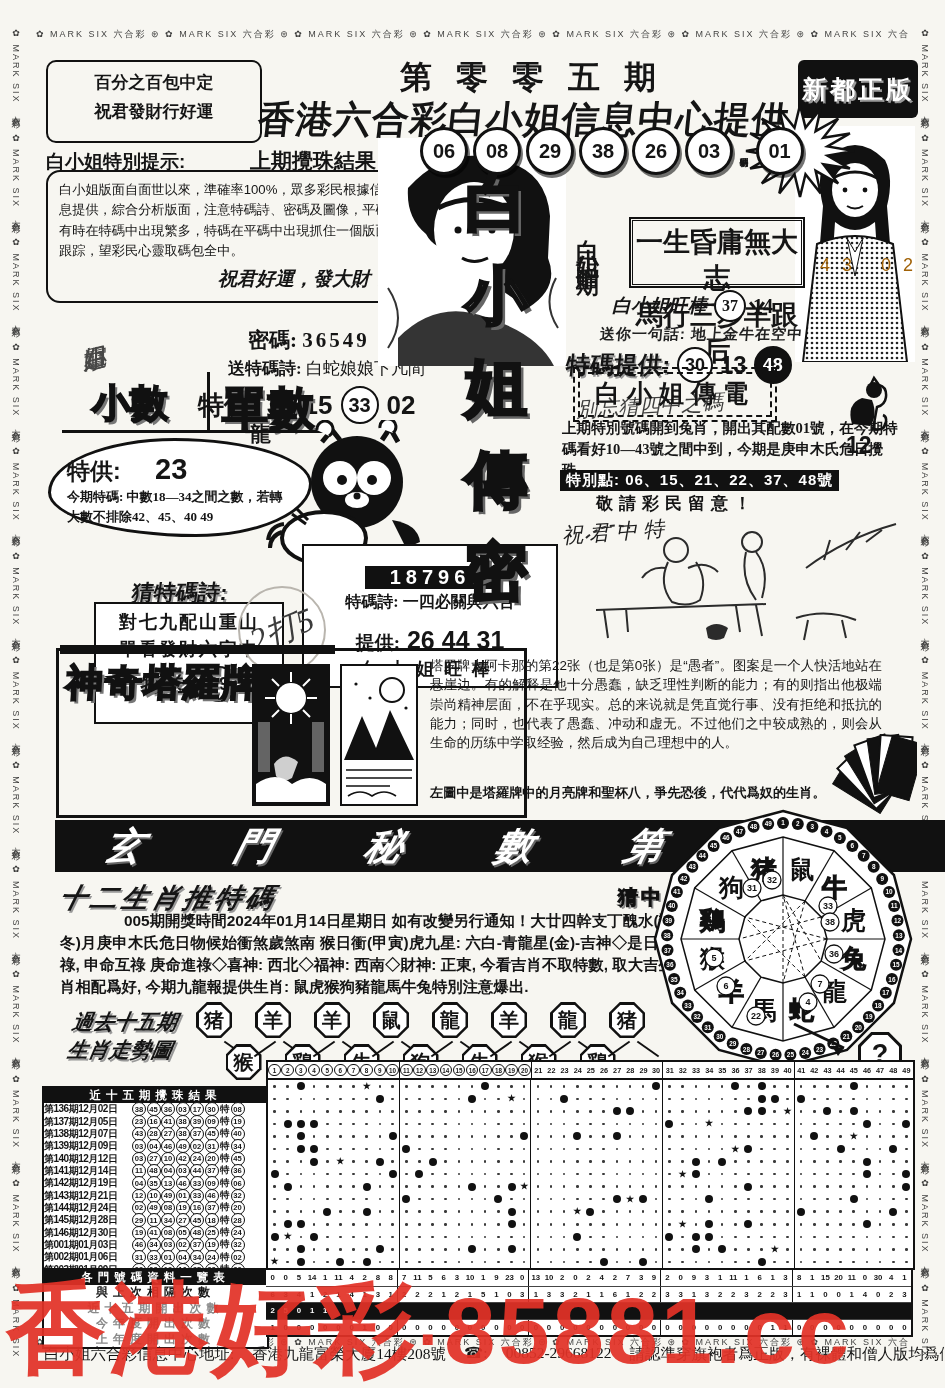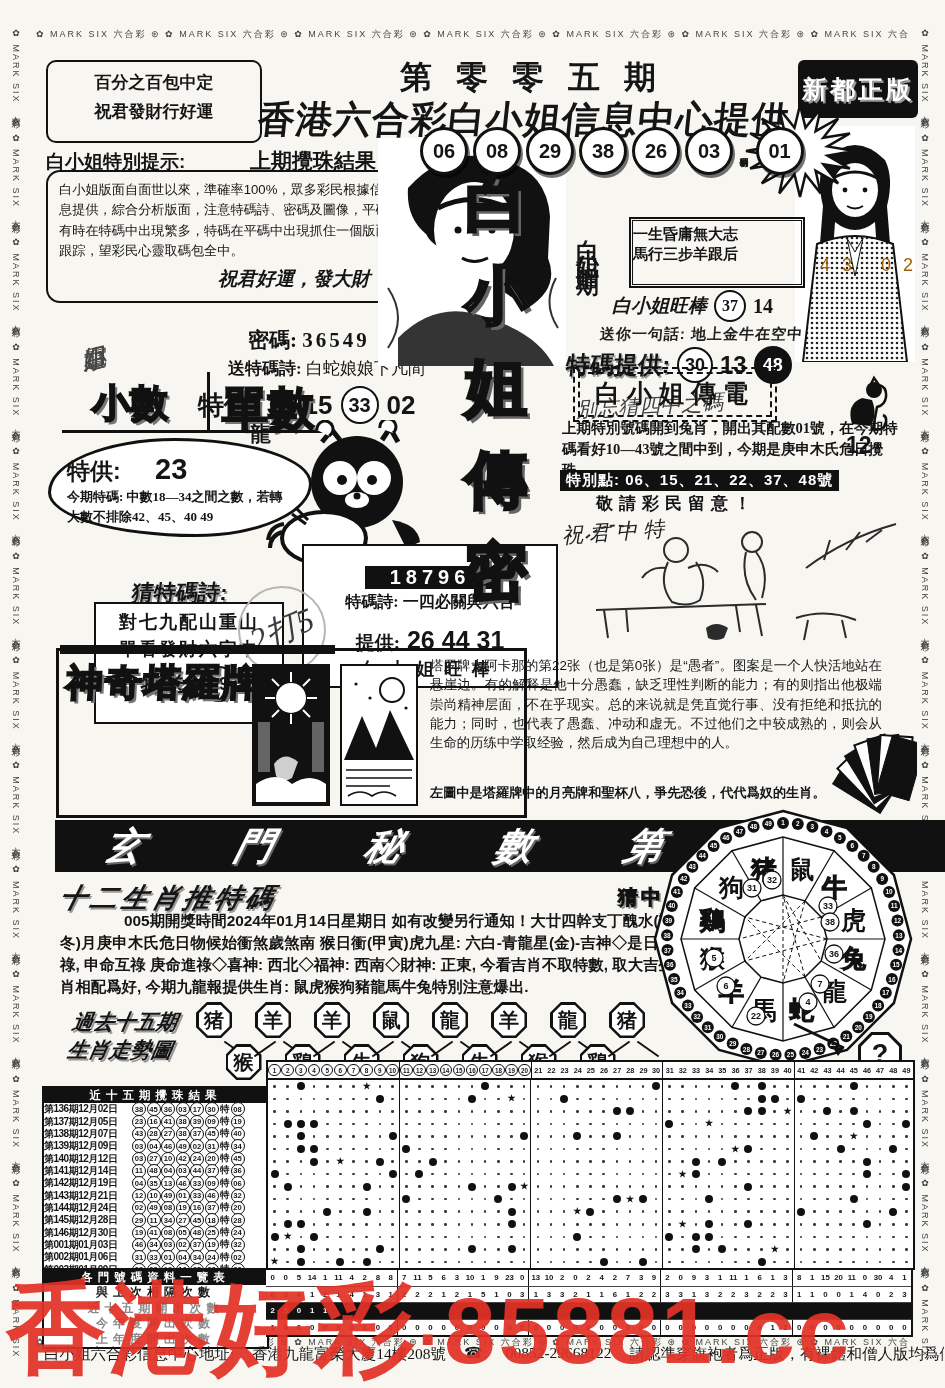--- a/index.html
+++ b/index.html
@@ -21,21 +21,21 @@
          font-size:25px;font-weight:bold;letter-spacing:3px;text-shadow:2px 2px 0 #999;}
   .ball{width:42px;height:42px;border:3px solid #111;border-radius:50%;background:#fff;display:flex;align-items:center;justify-content:center;
         font-size:20px;font-weight:bold;box-shadow:2px 3px 0 rgba(0,0,0,.55);}
   .spec-label{writing-mode:vertical-rl;font-size:8.5px;font-weight:bold;line-height:1;margin:0 2px;}
   
   .intro-box{border:2.5px solid #111;border-radius:14px;padding:8px 11px;font-size:13.2px;line-height:1.55;}
   .wish{text-align:right;font-size:19px;font-weight:bold;font-style:italic;margin-top:2px;font-family:"Liberation Serif",serif;}
   .cnum{display:inline-flex;align-items:center;justify-content:center;border:2px solid #111;border-radius:50%;
         width:30px;height:30px;font-weight:bold;background:#fff;}
   .cnum.dark{background:#111;color:#fff;}
-  .couplet{border:3px double #111;outline:1.5px solid #111;font-weight:bold;font-size:15px;line-height:1.35;padding-top:3px;}
+  .couplet{border:3px double #111;outline:1.5px solid #111;text-align:center;font-weight:bold;font-size:27px;line-height:1.35;padding-top:3px;}
   .vlab{writing-mode:vertical-rl;font-size:23px;font-weight:bold;letter-spacing:8px;font-family:"Liberation Serif",serif;}
   .hand{font-style:italic;font-family:"Liberation Serif",serif;color:#1d1d1d;}
   .cd-title{border:2.5px dashed #111;outline:2px dashed #111;outline-offset:3px;text-align:center;
             font-size:25px;font-weight:bold;letter-spacing:7px;font-family:"Liberation Serif",serif;padding-top:3px;}
   .inv{background:#111;color:#fff;}
   .bubble{border:3px solid #111;border-radius:48% 52% 44% 56%/55% 46% 54% 45%;padding:12px 16px 8px;background:#fff;}
   .octo{position:absolute;width:36px;height:36px;background:#111;
         clip-path:polygon(30% 0,70% 0,100% 30%,100% 70%,70% 100%,30% 100%,0 70%,0 30%);
         display:flex;align-items:center;justify-content:center;}
   .octo>span{width:31px;height:31px;background:#fff;clip-path:polygon(30% 0,70% 0,100% 30%,100% 70%,70% 100%,30% 100%,0 70%,0 30%);

